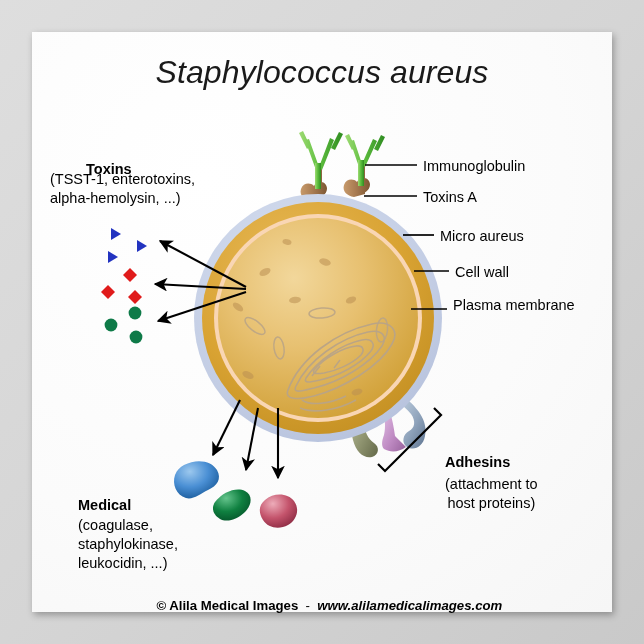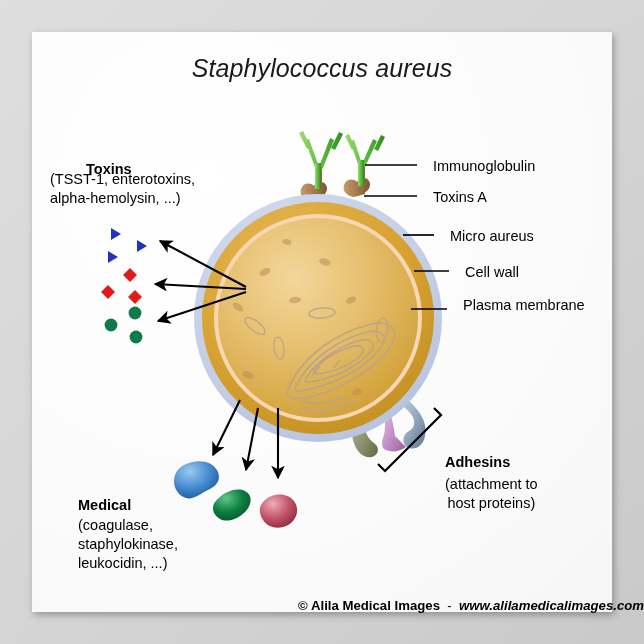--- a/index.html
+++ b/index.html
@@ -40,21 +40,21 @@
     position: absolute;
     color: #000000;
     line-height: 1.30;
     white-space: pre;
   }
   #title {
     left: 0;
     top: 52px;
     width: 644px;
     text-align: center;
-    font-size: 25px;
+    font-size: 32px;
     font-style: italic;
     letter-spacing: 0.1px;
     color: #1a1a1a;
   }
   .head {
     font-size: 14.5px;
     font-weight: bold;
   }
   .body-txt {
     font-size: 14.5px;
@@ -62,32 +62,31 @@
   #toxins-head  { left: 58px;  top: 160px; margin-left: 28px; }
   #toxins-body  { left: 50px;  top: 170px; }
   #invasins-head { left: 78px; top: 496px; }
   #invasins-body { left: 78px; top: 516px; }
   #adhesins-head { left: 445px; top: 453px; }
   #adhesins-body { left: 445px; top: 475px; text-align: center; }
   .rlabel {
     font-size: 14.5px;
     left: 0;
     text-align: left;
-    margin-left: 10px;
   }
   #lbl-ig   { left: 423px; top: 157px; }
   #lbl-pa   { left: 423px; top: 188px; }
   #lbl-mc   { left: 440px; top: 227px; }
   #lbl-cw   { left: 455px; top: 263px; }
   #lbl-pm   { left: 453px; top: 296px; }
   #footer {
     left: 0;
     top: 580px;
     width: 644px;
-    text-align: right;
+    text-align: center;
     font-size: 13.2px;
   }
   #footer .c { font-weight: bold; }
   #footer .u { font-style: italic; font-weight: bold; }
   svg { display: block; }
 </style>
 </head>
 <body>
 
 <div id="frame">

